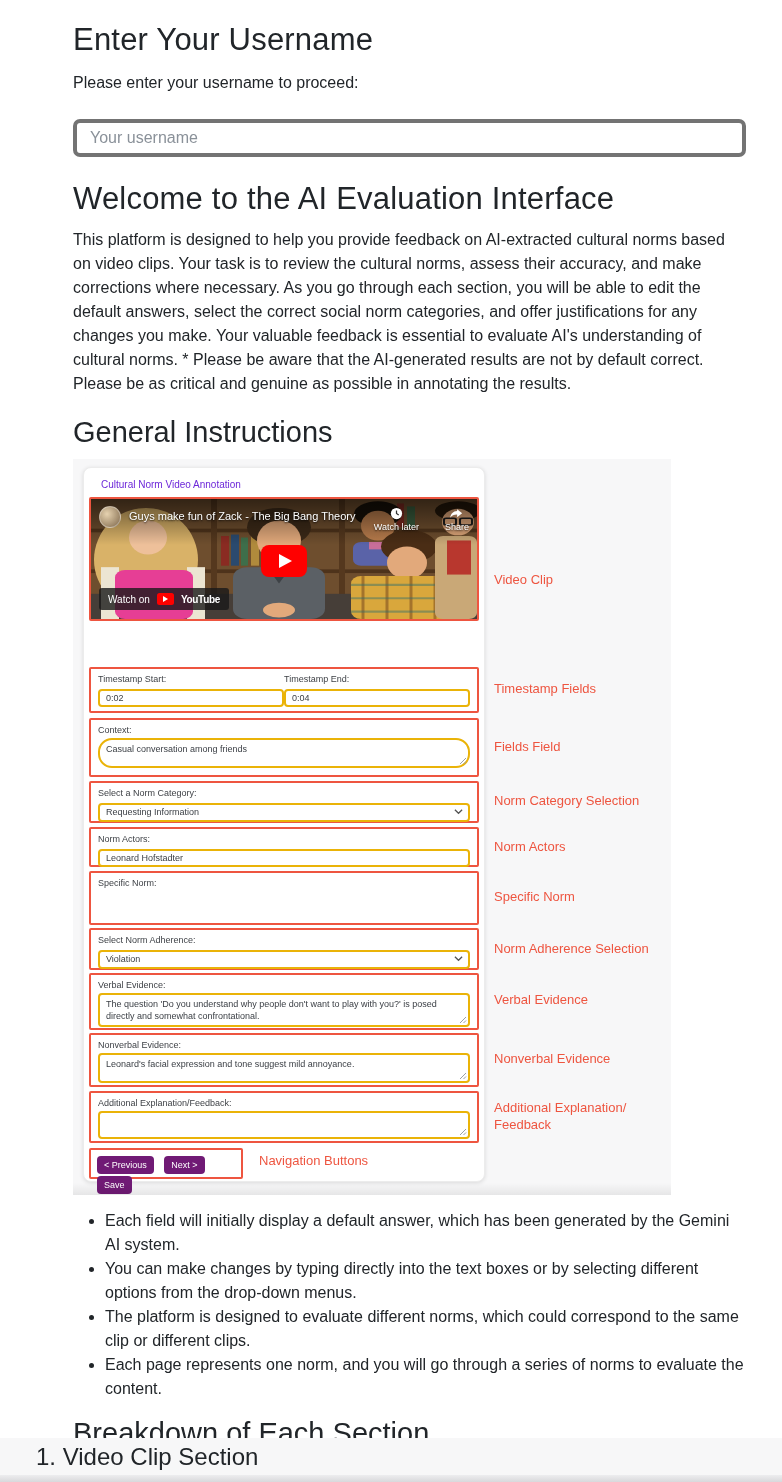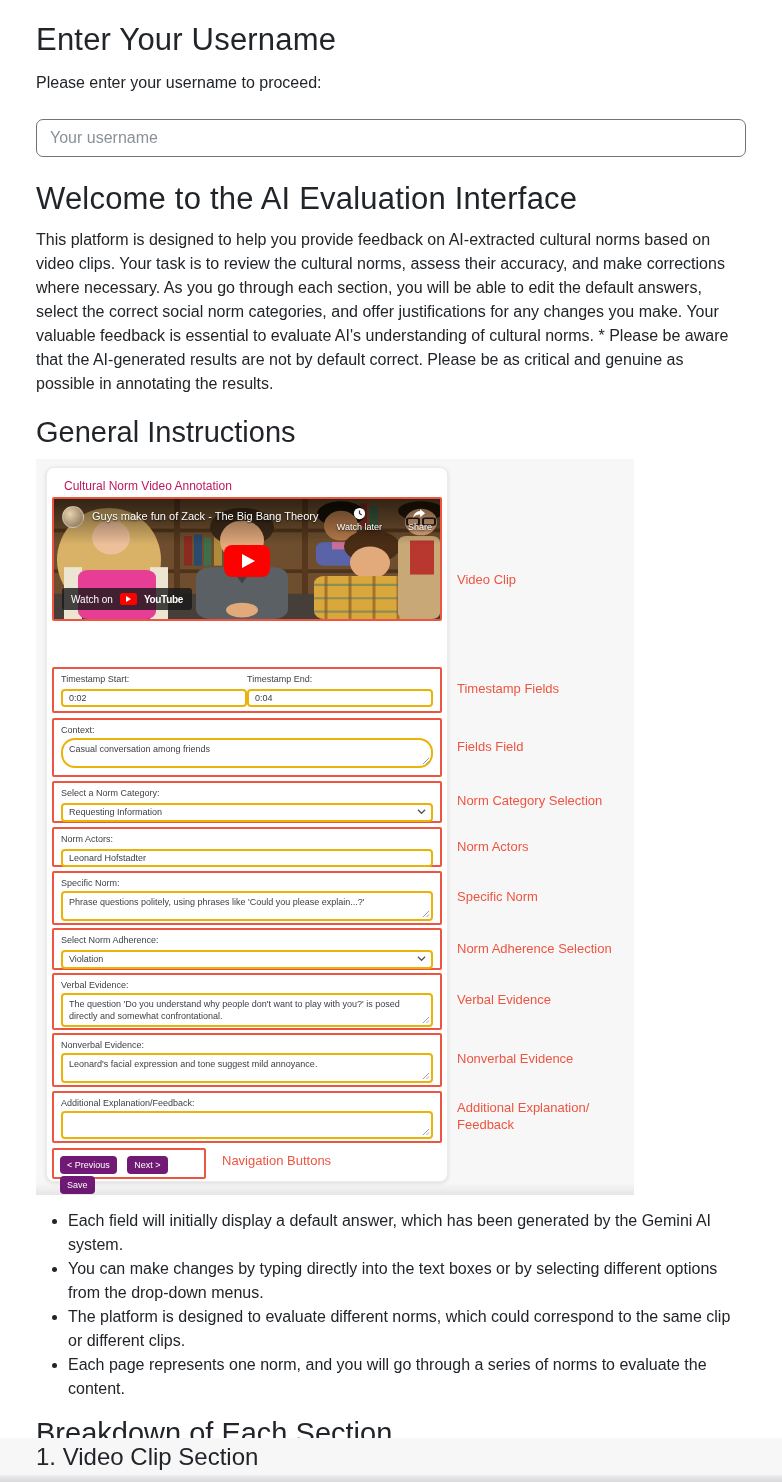--- a/index.html
+++ b/index.html
@@ -2,31 +2,31 @@
 <html><head>
 <meta charset="utf-8">
 <style>
   * { box-sizing: border-box; margin: 0; padding: 0; }
   html,body { background:#fff; }
   body {
     width: 782px; height: 1482px; overflow: hidden; position: relative;
     font-family: "Liberation Sans", "DejaVu Sans", sans-serif;
     color: #212529;
   }
-  .content { padding: 0 36px; }
+  .content { padding: 0 36px; margin-left: 37px; }
 
   h1.pg { font-size: 31px; font-weight: 500; color:#212529; letter-spacing:.2px; }
   h2.pg { font-size: 29px; font-weight: 500; color:#212529; }
   h3.pg { font-size: 24px; font-weight: 500; color:#212529; }
 
   .h-username { margin-top: 22px; }
   .p-prompt   { margin-top: 13px; font-size: 16px; line-height: 1.5; }
   .username-input {
     margin-top: 24px; width: 100%; height: 38px;
-    border: 1px solid #737373; border-radius: 7px;
+    border: 4px solid #737373; border-radius: 7px;
     padding: 0 13px; font-size: 16px; color:#212529;
     font-family: inherit; outline: none; display:block;
   }
   .username-input::placeholder { color:#8a9199; }
   .h-welcome  { margin-top: 24px; }
   .p-body     { margin-top: 11px; font-size: 16px; line-height: 1.5; }
   .h-general  { margin-top: 20px; }
 
   
   .fig-panel {
@@ -37,21 +37,21 @@
   .fig-panel::after {
     content:""; position:absolute; left:0; right:0; bottom:0; height:12px;
     background: linear-gradient(rgba(0,0,0,0), rgba(0,0,0,0.07));
   }
   .fig-card {
     position: absolute; left: 10px; top: 8px;
     width: 402px; height: 715px;
     background: #fff; border: 1px solid #ececec; border-radius: 8px;
     box-shadow: 0 1px 4px rgba(0,0,0,.12);
   }
-  .fig-card-title { position:absolute; left:17px; top:11px; font-size:12px; color:#be185d; }
+  .fig-card-title { position:absolute; left:17px; top:11px; font-size:10px; color:#6d28d9; }
 
   .abox {
     position: absolute; left: 5px; width: 390px;
     border: 2px solid #ee5540; border-radius: 2px;
     background: #fff; padding: 5px 7px;
   }
   .abox-video  { top: 29px;  height: 124px; padding: 0; overflow: hidden; }
   .abox-ts     { top: 199px; height: 46px; }
   .abox-ctx    { top: 250px; height: 59px; }
   .abox-cat    { top: 313px; height: 42px; }
@@ -283,26 +283,20 @@
         </div>
       </div>
 
       <div class="abox abox-act">
         <span class="f-label">Norm Actors:</span>
         <input class="f-input" value="Leonard Hofstadter" style="">
       </div>
 
       <div class="abox abox-spec">
         <span class="f-label">Specific Norm:</span>
-        <div class="area-wrap">
-          <textarea class="f-area a-spec" style="">Phrase questions politely, using phrases like 'Could you please explain...?'</textarea>
-          <svg class="resize-ic" width="8" height="8" viewBox="0 0 8 8">
-            <path d="M7 1 1 7 M7 4.5 4.5 7" stroke="#9aa0a6" stroke-width="1" fill="none"></path>
-          </svg>
-        </div>
       </div>
 
       <div class="abox abox-adh">
         <span class="f-label">Select Norm Adherence:</span>
         <div class="sel-wrap">
           <select class="f-select">
             <option>Violation</option>
           </select>
           <svg class="chev-ic" width="9" height="6" viewBox="0 0 10 6">
             <path d="M1 1l4 4 4-4" stroke="#555" stroke-width="1.4" fill="none"></path>

